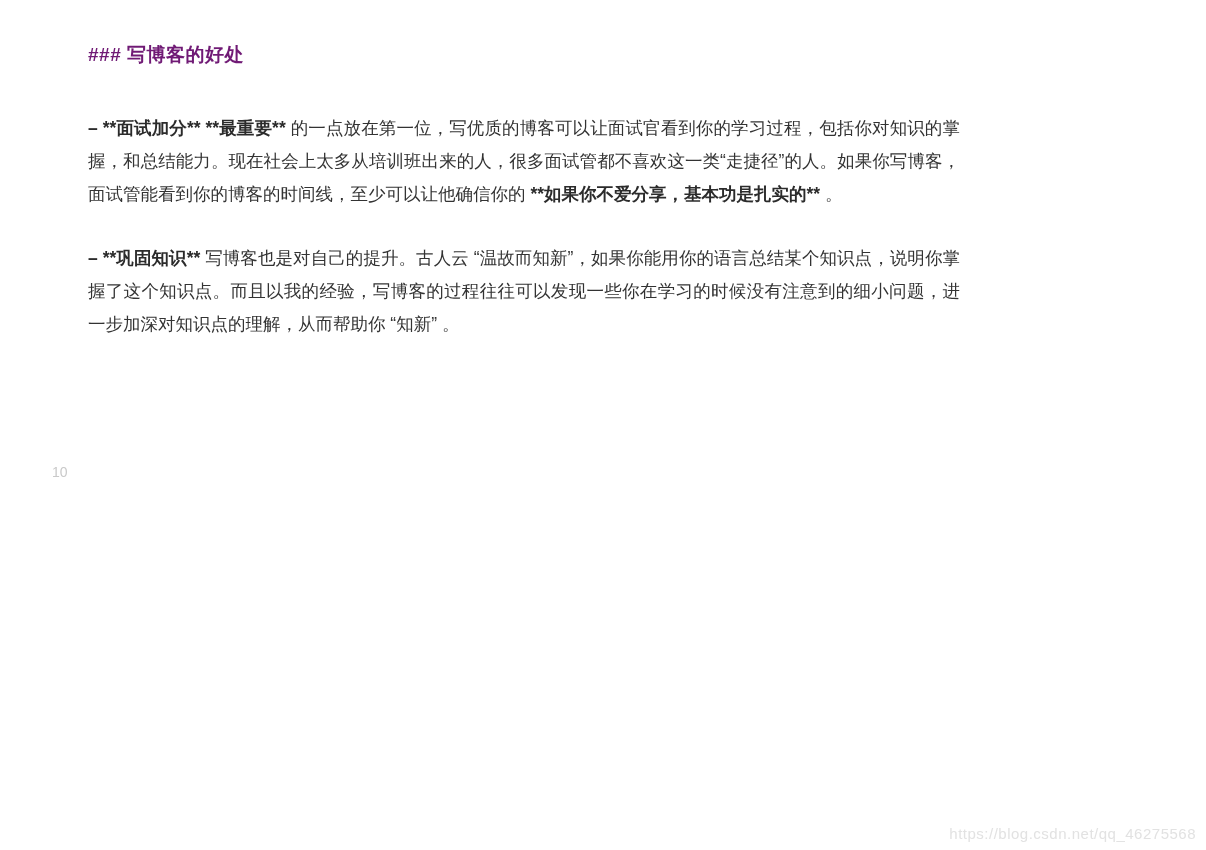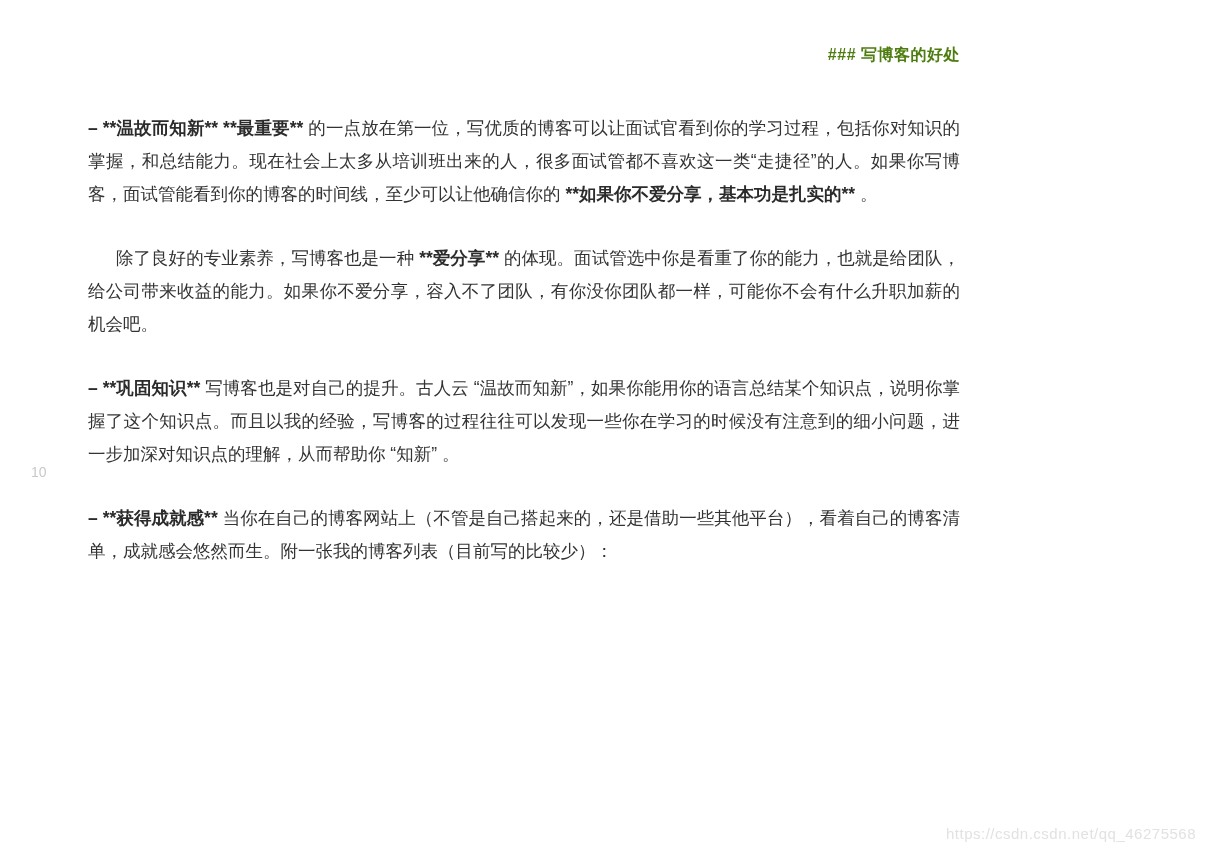--- a/index.html
+++ b/index.html
@@ -10,44 +10,44 @@
   }
   .page {
     position: relative;
     width: 1206px;
     height: 850px;
     background: #ffffff;
     overflow: hidden;
   }
   .gutter-line-number {
     position: absolute;
-    left: 31px;
+    left: 52px;
     top: 464px;
     font-size: 14px;
     color: #c9c9c9;
     line-height: 16px;
   }
   .content {
     position: absolute;
     left: 88px;
     top: 42px;
     width: 872px;
     color: #333333;
     font-size: 17.5px;
     line-height: 33px;
     text-align: justify;
   }
   .md-heading {
     margin: 0 0 44px 0;
-    font-size: 16px;
+    font-size: 19px;
     line-height: 26px;
     font-weight: bold;
-    color: #4d7c0f;
+    color: #701a75;
     letter-spacing: 0.5px;
-    text-align: right;
+    text-align: left;
   }
   .content p {
     margin: 0 0 31px 0;
   }
   .indent {
     text-indent: 28px;
   }
   .b {
     font-weight: bold;
     color: #2b2b2b;
@@ -76,35 +76,29 @@
 
 <div class="page">
 
   <div class="gutter-line-number">10</div>
 
   <div class="content">
 
     <h3 class="md-heading">### 写博客的好处</h3>
 
     <p>
-      <span class="b">– **温故而知新** **最重要**</span><span> 的一点放在第一位，写优质的博客可以让面试官看到你的学习过程，包括你对知识的掌握，和总结能力。现在社会上太多从培训班出来的人，很多面试管都不喜欢这一类“走捷径”的人。如果你写博客，面试管能看到你的博客的时间线，至少可以让他确信你的 </span><span class="b">**如果你不爱分享，基本功是扎实的**</span><span> 。</span>
+      <span class="b">– **面试加分** **最重要**</span><span> 的一点放在第一位，写优质的博客可以让面试官看到你的学习过程，包括你对知识的掌握，和总结能力。现在社会上太多从培训班出来的人，很多面试管都不喜欢这一类“走捷径”的人。如果你写博客，面试管能看到你的博客的时间线，至少可以让他确信你的 </span><span class="b">**如果你不爱分享，基本功是扎实的**</span><span> 。</span>
     </p>
 
-    <p class="indent">
-      <span>除了良好的专业素养，写博客也是一种 </span><span class="b">**爱分享**</span><span> 的体现。面试管选中你是看重了你的能力，也就是给团队，给公司带来收益的能力。如果你不爱分享，容入不了团队，有你没你团队都一样，可能你不会有什么升职加薪的机会吧。</span>
-    </p>
 
 
 
     <p>
       <span class="b">– **巩固知识**</span><span> 写博客也是对自己的提升。古人云 “温故而知新”，如果你能用你的语言总结某个知识点，说明你掌握了这个知识点。而且以我的经验，写博客的过程往往可以发现一些你在学习的时候没有注意到的细小问题，进一步加深对知识点的理解，从而帮助你 “知新” 。</span>
     </p>
 
-    <p>
-      <span class="b">– **获得成就感**</span><span> 当你在自己的博客网站上（不管是自己搭起来的，还是借助一些其他平台），看着自己的博客清单，成就感会悠然而生。附一张我的博客列表（目前写的比较少）：</span>
-    </p>
 
 
   </div>
 
-  <div class="watermark">https://csdn.csdn.net/qq_46275568</div>
+  <div class="watermark">https://blog.csdn.net/qq_46275568</div>
 
 </div>
 
 </body></html>

